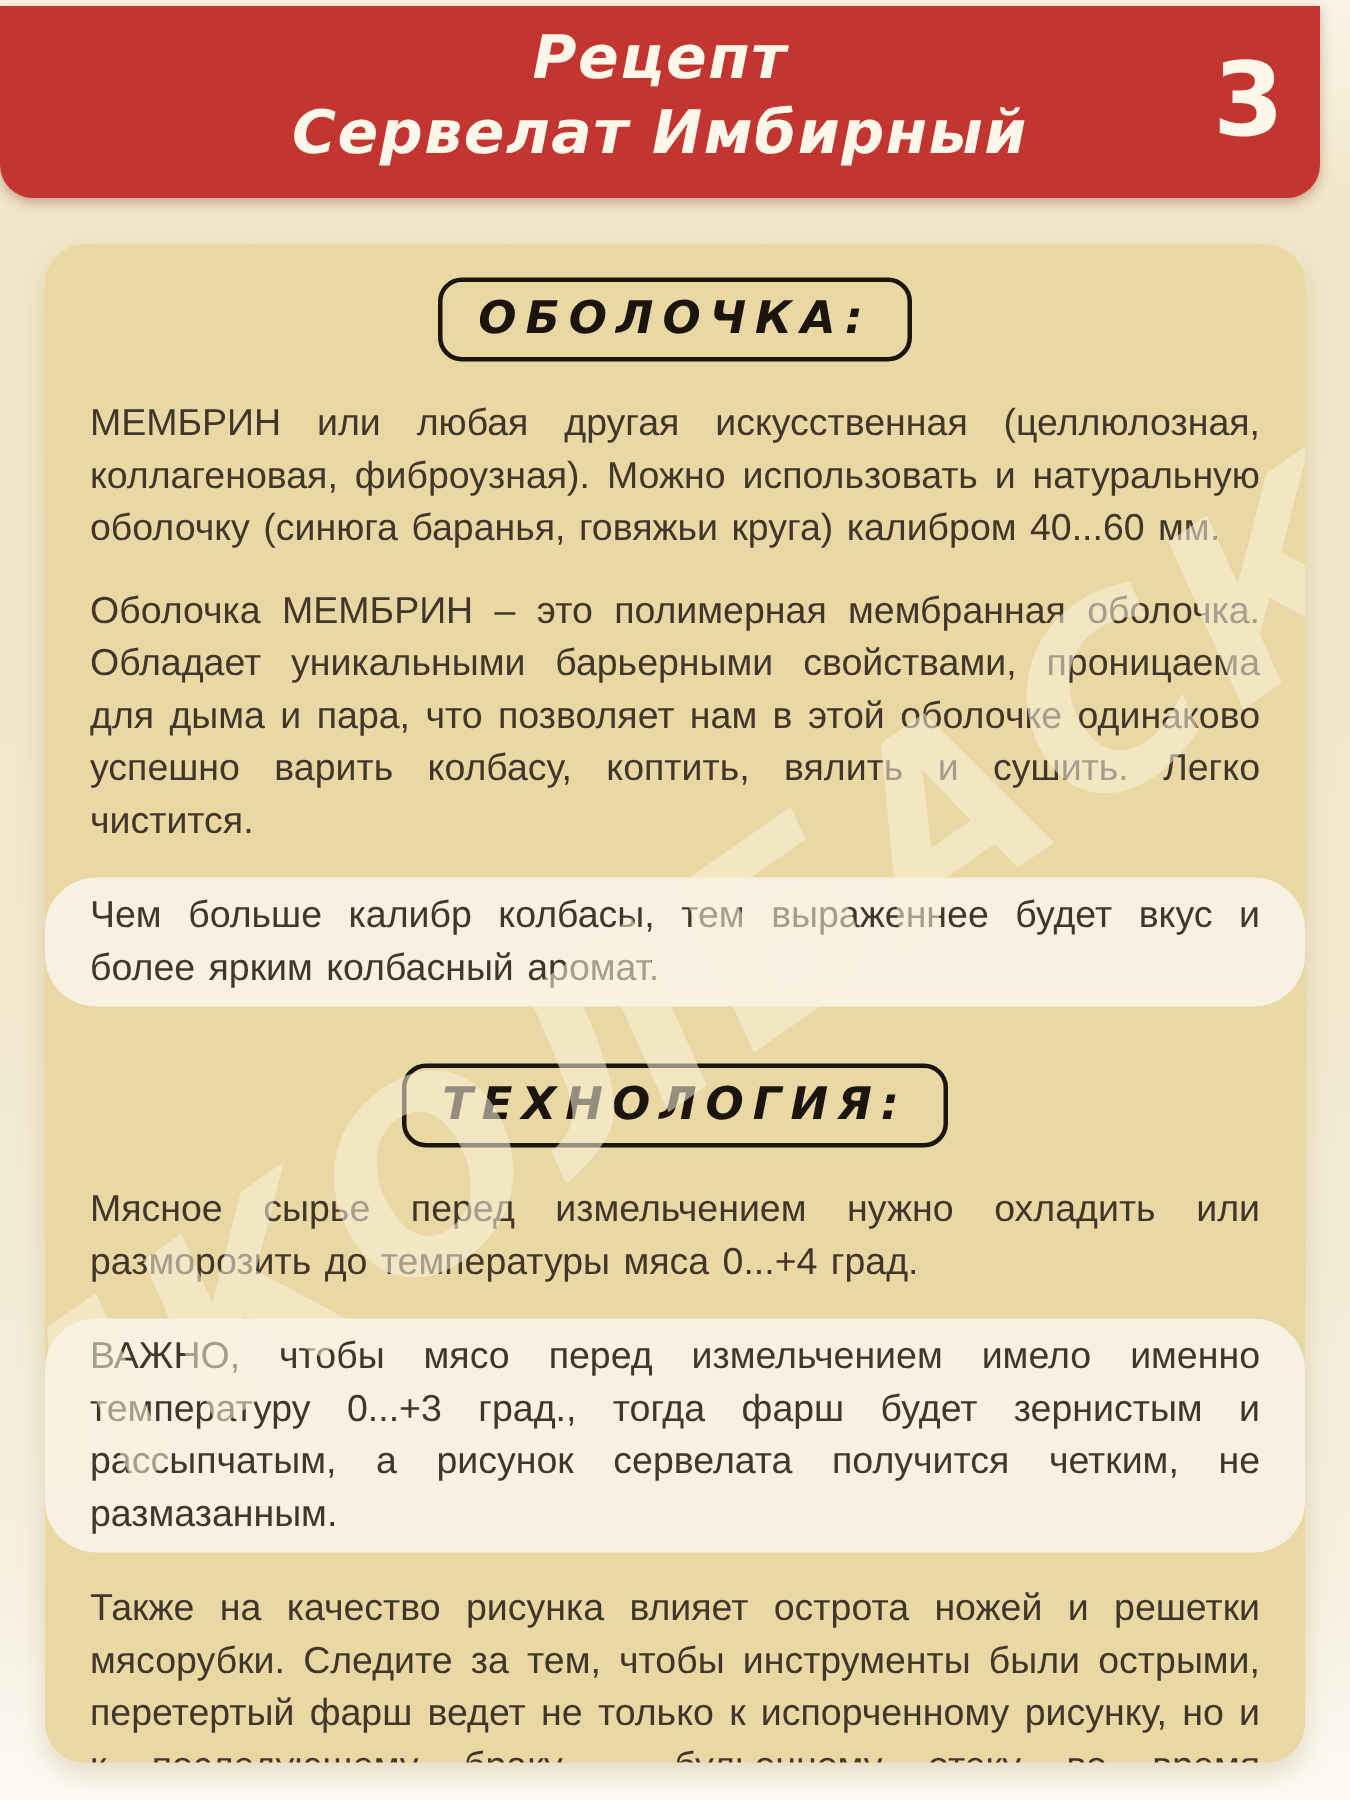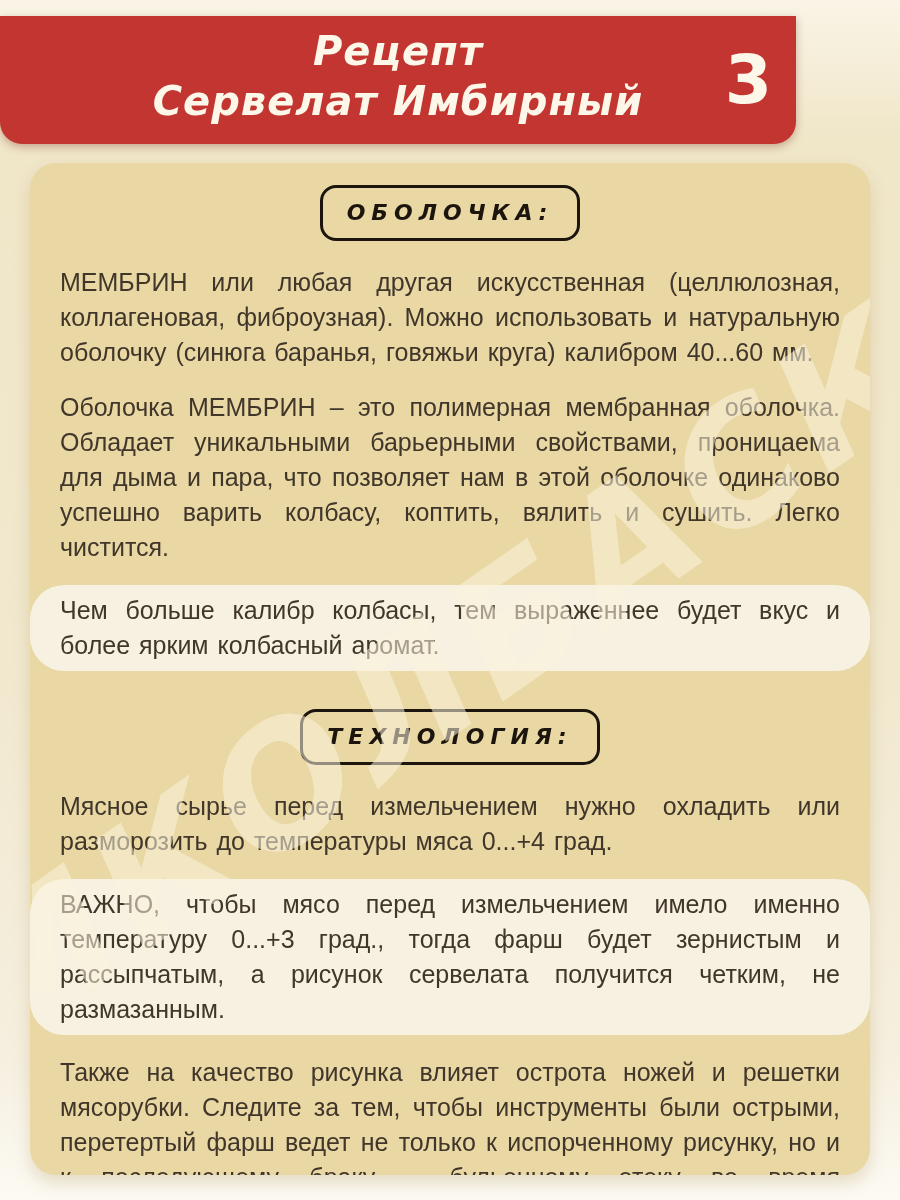--- a/index.html
+++ b/index.html
@@ -9,22 +9,22 @@
     font-family: "Liberation Sans", sans-serif;
   }
   body {
     background: linear-gradient(180deg,
       #f9f4e6 0px, #f0e6c8 140px, #f1e8ce 55%, #f5efdf 88%, #fcfaf3 100%);
   }
   .page { position: relative; width: 900px; height: 1200px; }
 
   
   .header {
-    position: absolute; top: 16px; left: 0;
-    width: 796px; height: 128px;
+    position: absolute; top: 4px; left: 0;
+    width: 880px; height: 128px;
     background: var(--header-bg, #c23531);
     border-radius: 0 0 22px 22px;
     box-shadow: 0 3px 8px rgba(122, 42, 32, 0.35);
   }
   .header-title {
     position: absolute; top: 10px; left: 0; right: 0;
     text-align: center;
     color: var(--header-text, #fcf7e8);
     font-family: "DejaVu Sans", "Liberation Sans", sans-serif;
     font-weight: bold; font-style: italic;
@@ -55,21 +55,21 @@
   .section-heading {
     display: table;
     margin: 0 auto 24px auto;
     border: 3px solid var(--heading-text, #1b150e);
     border-radius: 16px;
     padding: 4px 24px;
     background: transparent;
     color: var(--heading-text, #1b150e);
     font-family: "DejaVu Sans", "Liberation Sans", sans-serif;
     font-weight: bold; font-style: italic;
-    font-size: 22px; line-height: 42px;
+    font-size: 30px; line-height: 42px;
     letter-spacing: 6px;
     white-space: nowrap;
   }
   .section-tech .section-heading { margin-top: 38px; }
 
   .para {
     margin: 0 0 20px 0;
     color: var(--body-text, #40362a);
     font-size: 25px; line-height: 35px;
     text-align: justify;

